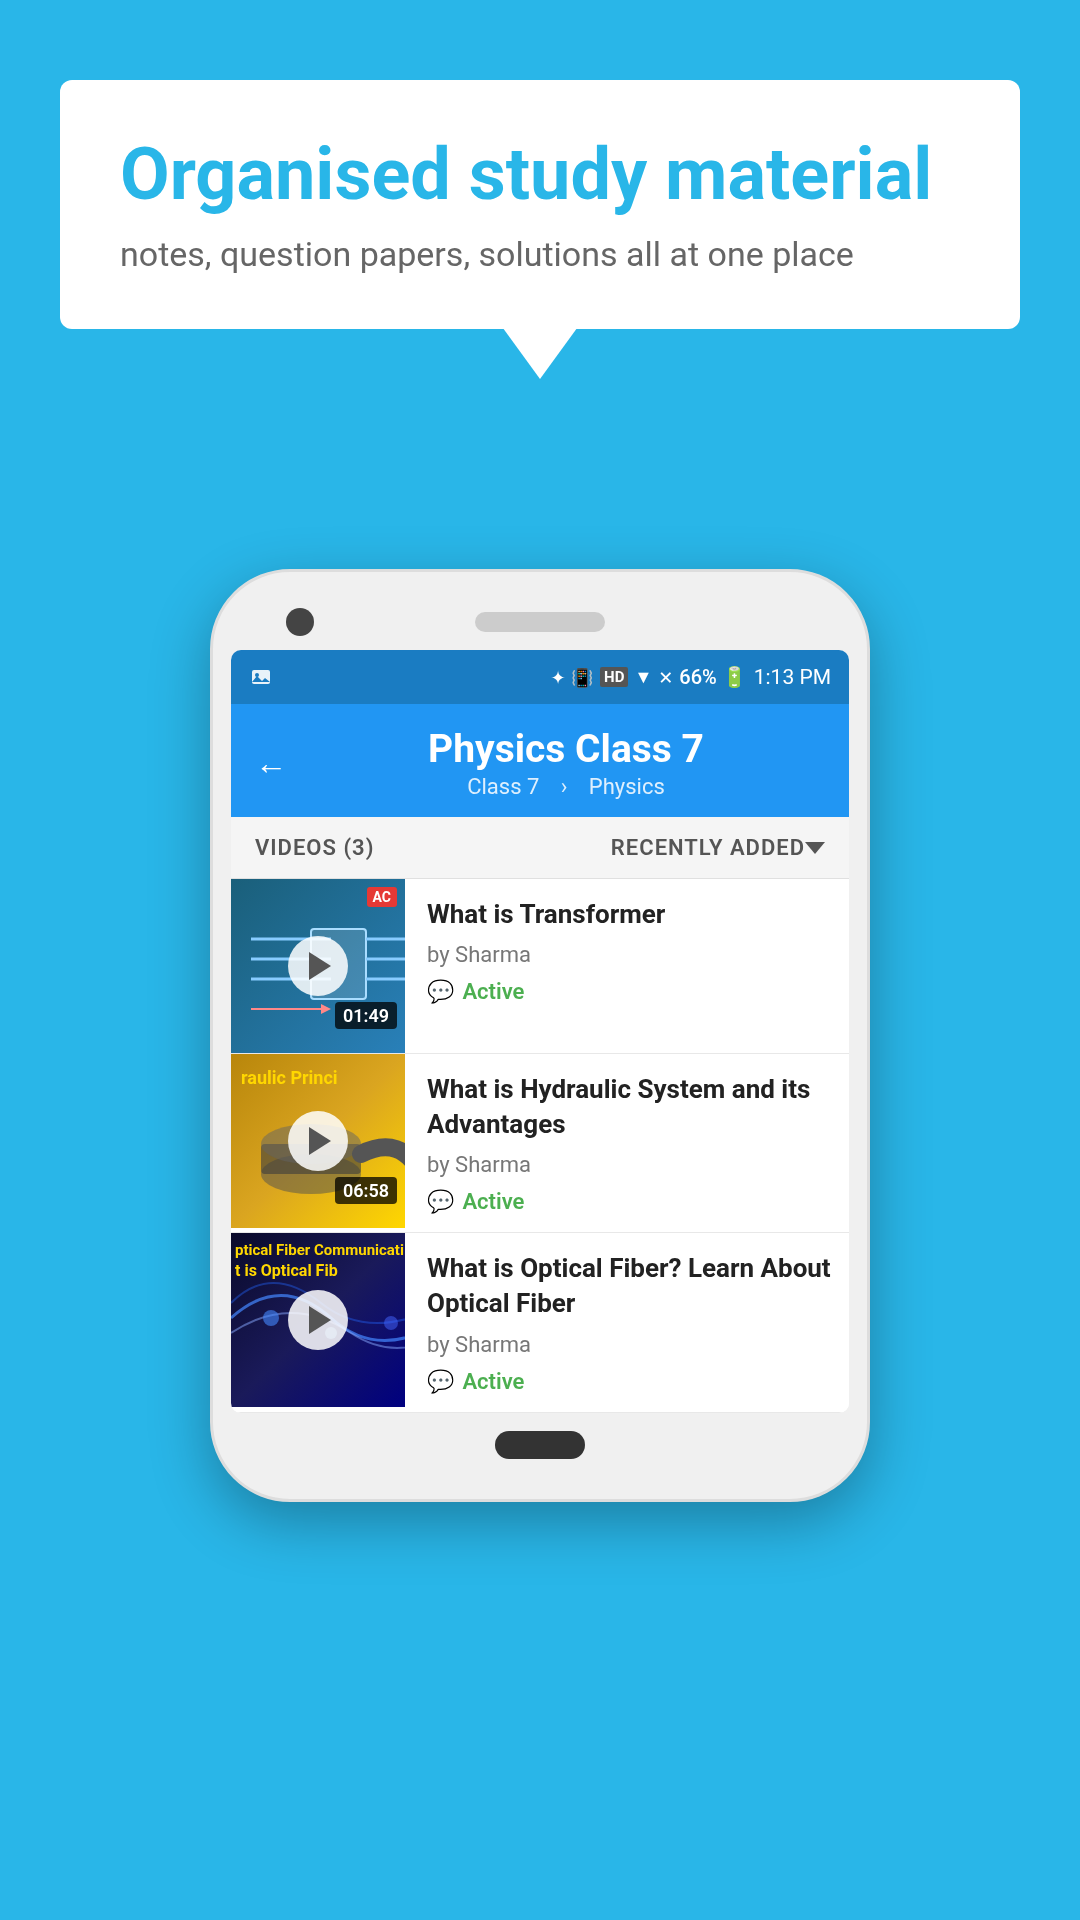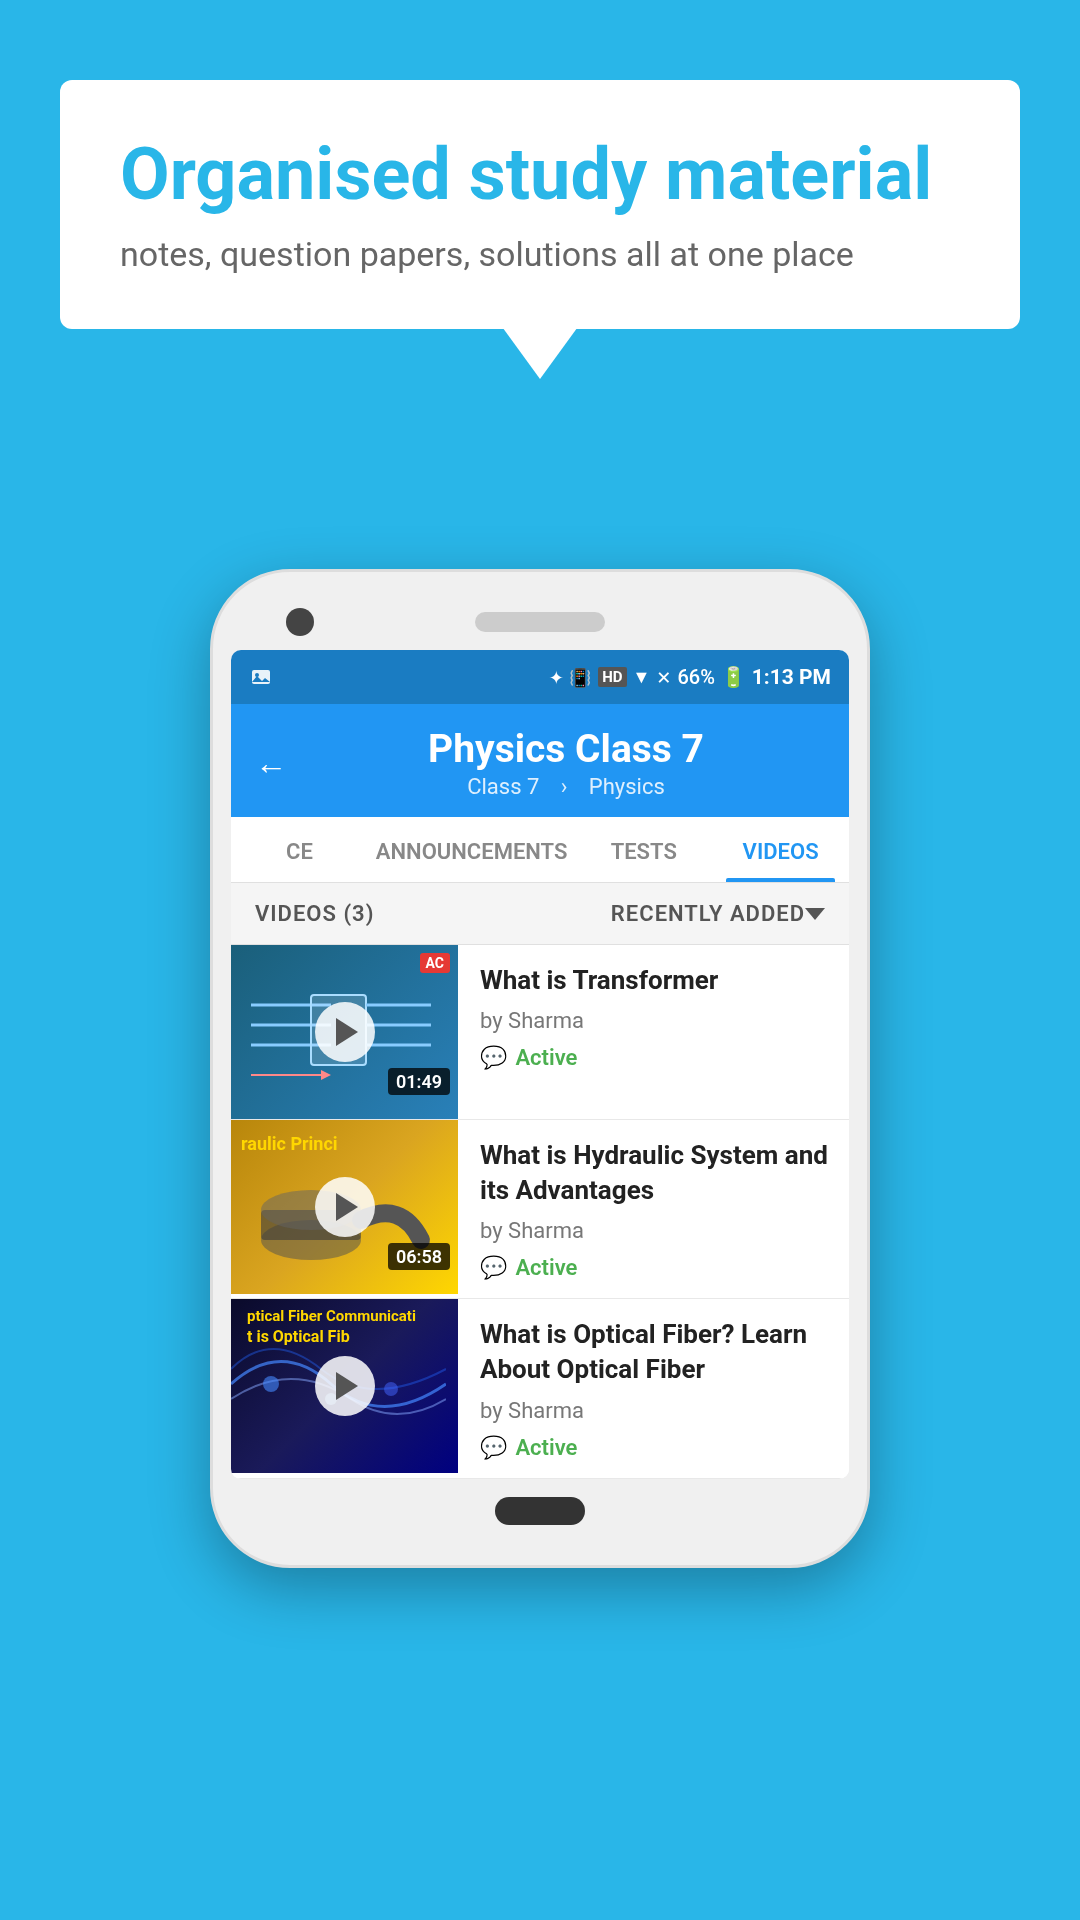--- a/index.html
+++ b/index.html
@@ -260,21 +260,21 @@
 
     
     .video-item {
       display: flex;
       align-items: flex-start;
       border-bottom: 1px solid #e8e8e8;
       background: white;
     }
 
     .video-thumbnail {
-      width: 227px;
+      width: 174px;
       min-height: 170px;
       flex-shrink: 0;
       position: relative;
       overflow: hidden;
       background: #1a5f7a;
     }
 
     .thumb-bg-1 {
       background: linear-gradient(135deg, #1a5f7a 0%, #2980b9 100%);
     }
@@ -369,21 +369,21 @@
     .status-active-text {
       color: #4caf50;
       font-size: 22px;
       font-weight: 600;
     }
 
     
     .opt-fiber-text {
       position: absolute;
       top: 8px;
-      left: 16px;
+      left: 4px;
       color: #ffd700;
       font-size: 15px;
       font-weight: 700;
       line-height: 1.3;
     }
 
     
     .ac-badge {
       position: absolute;
       top: 8px;
@@ -425,50 +425,36 @@
             </svg>
         </div>
         <div class="status-bar-right">
           <span class="status-icon">✦</span>
           <span class="status-icon">📳</span>
           <span class="status-icon" style="font-size:15px;font-weight:700;background:#555;color:white;padding:1px 4px;border-radius:2px;">HD</span>
           <span class="status-icon">▼</span>
           <span class="status-icon">✕</span>
           <span style="font-size:20px;">66%</span>
           <span style="font-size:20px;">🔋</span>
-          <span style="font-size:21px;font-weight:700;">1:13 PM</span>
+          <span style="font-size:21px;font-weight:400;">1:13 PM</span>
         </div>
       </div>
 
       <div class="app-header">
         <span class="back-arrow" style="font-size:32px;color:white;cursor:pointer;">←</span>
         <div class="header-title-block">
           <div class="header-title">Physics Class 7</div>
           <div class="header-subtitle">
             <span>Class 7</span>
             <span>›</span>
             <span>Physics</span>
           </div>
         </div>
       </div>
 
-      <div class="tabs-bar">
-        <div class="tab-item">
-          <span>CE</span>
-        </div>
-        <div class="tab-item">
-          <span>ANNOUNCEMENTS</span>
-        </div>
-        <div class="tab-item">
-          <span>TESTS</span>
-        </div>
-        <div class="tab-item active">
-          <span>VIDEOS</span>
-        </div>
-      </div>
 
       <div class="filter-bar">
         <span class="filter-bar-label">VIDEOS (3)</span>
         <div class="filter-bar-sort">
           <span>RECENTLY ADDED</span>
           <span class="chevron-down"></span>
         </div>
       </div>
 
       <div class="video-item">

